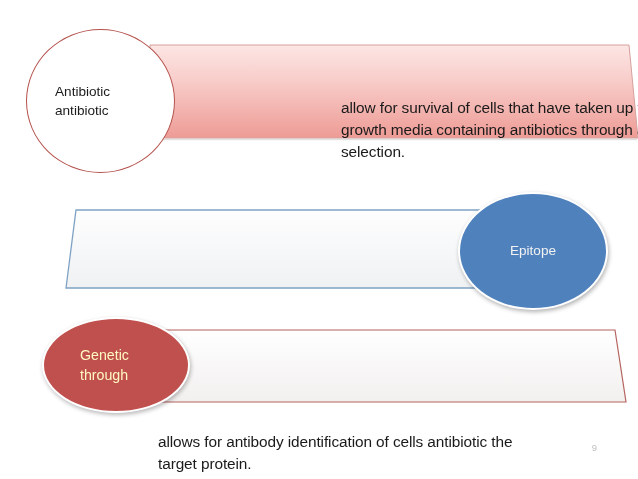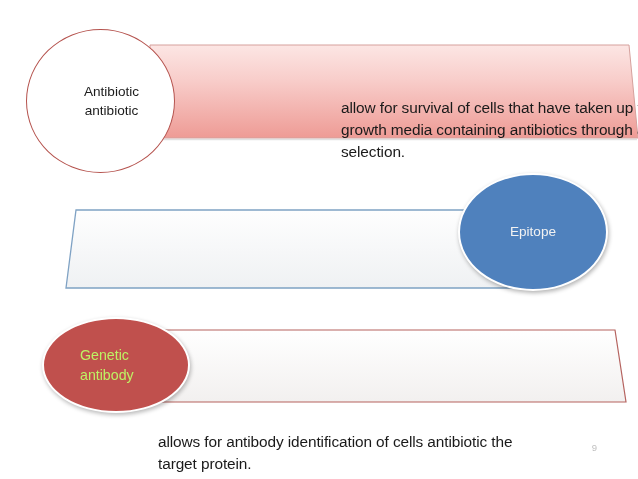--- a/index.html
+++ b/index.html
@@ -65,21 +65,21 @@
     width: 149px;
     height: 144px;
     background: #ffffff;
     border: 1.6px solid #B5534E;
     color: #1c1c1c;
     font-size: 13.6px;
     z-index: 5;
   }
   #circle-antibiotic .c-inner {
     padding-left: 4px;
-    text-align: center;
+    text-align: left;
     width: 100%;
     box-sizing: border-box;
     padding-right: 6px;
     padding-left: 28px;
   }
 
   
   #row2-banner-wrap {
     position: absolute;
     left: 66px;
@@ -87,21 +87,21 @@
     width: 460px;
     height: 80px;
   }
   #row2-text {
     left: 92px;
     top: 221px;
     width: 368px;
   }
   #circle-epitope {
     left: 458px;
-    top: 173px;
+    top: 192px;
     width: 150px;
     height: 118px;
     background: #4F81BD;
     border: 2.5px solid #ffffff;
     color: #F2F2F2;
     font-size: 13.6px;
     z-index: 6;
     box-shadow: 1px 2px 4px rgba(0,0,0,0.30);
     text-align: right;
   }
@@ -114,21 +114,21 @@
     width: 516px;
     height: 74px;
   }
   #circle-genetic {
     left: 42px;
     top: 317px;
     width: 148px;
     height: 96px;
     background: #C0504D;
     border: 2.5px solid #ffffff;
-    color: #bef264;
+    color: #fef9c3;
     font-size: 14.2px;
     z-index: 6;
     box-shadow: 1px 2px 4px rgba(0,0,0,0.28);
   }
   #circle-genetic .c-inner {
     text-align: left;
     width: 100%;
     padding-left: 36px;
     box-sizing: border-box;
   }
@@ -193,19 +193,19 @@
   <div id="row3-banner-wrap">
     <svg class="banner-svg" width="516" height="74" viewBox="0 0 516 74">
       <polygon points="0,0 505,0 516,72 0,72" fill="url(#grad-row3)" stroke="#B5635F" stroke-width="1.2"></polygon>
     </svg>
 
   </div>
 
   <div class="circle" id="circle-genetic">
     <div class="c-inner">
       <span>Genetic</span>
-      <span>antibody</span>
+      <span>through</span>
     </div>
   </div>
 
   <div id="page-number">9</div>
 
 </div>
 
 </body></html>

